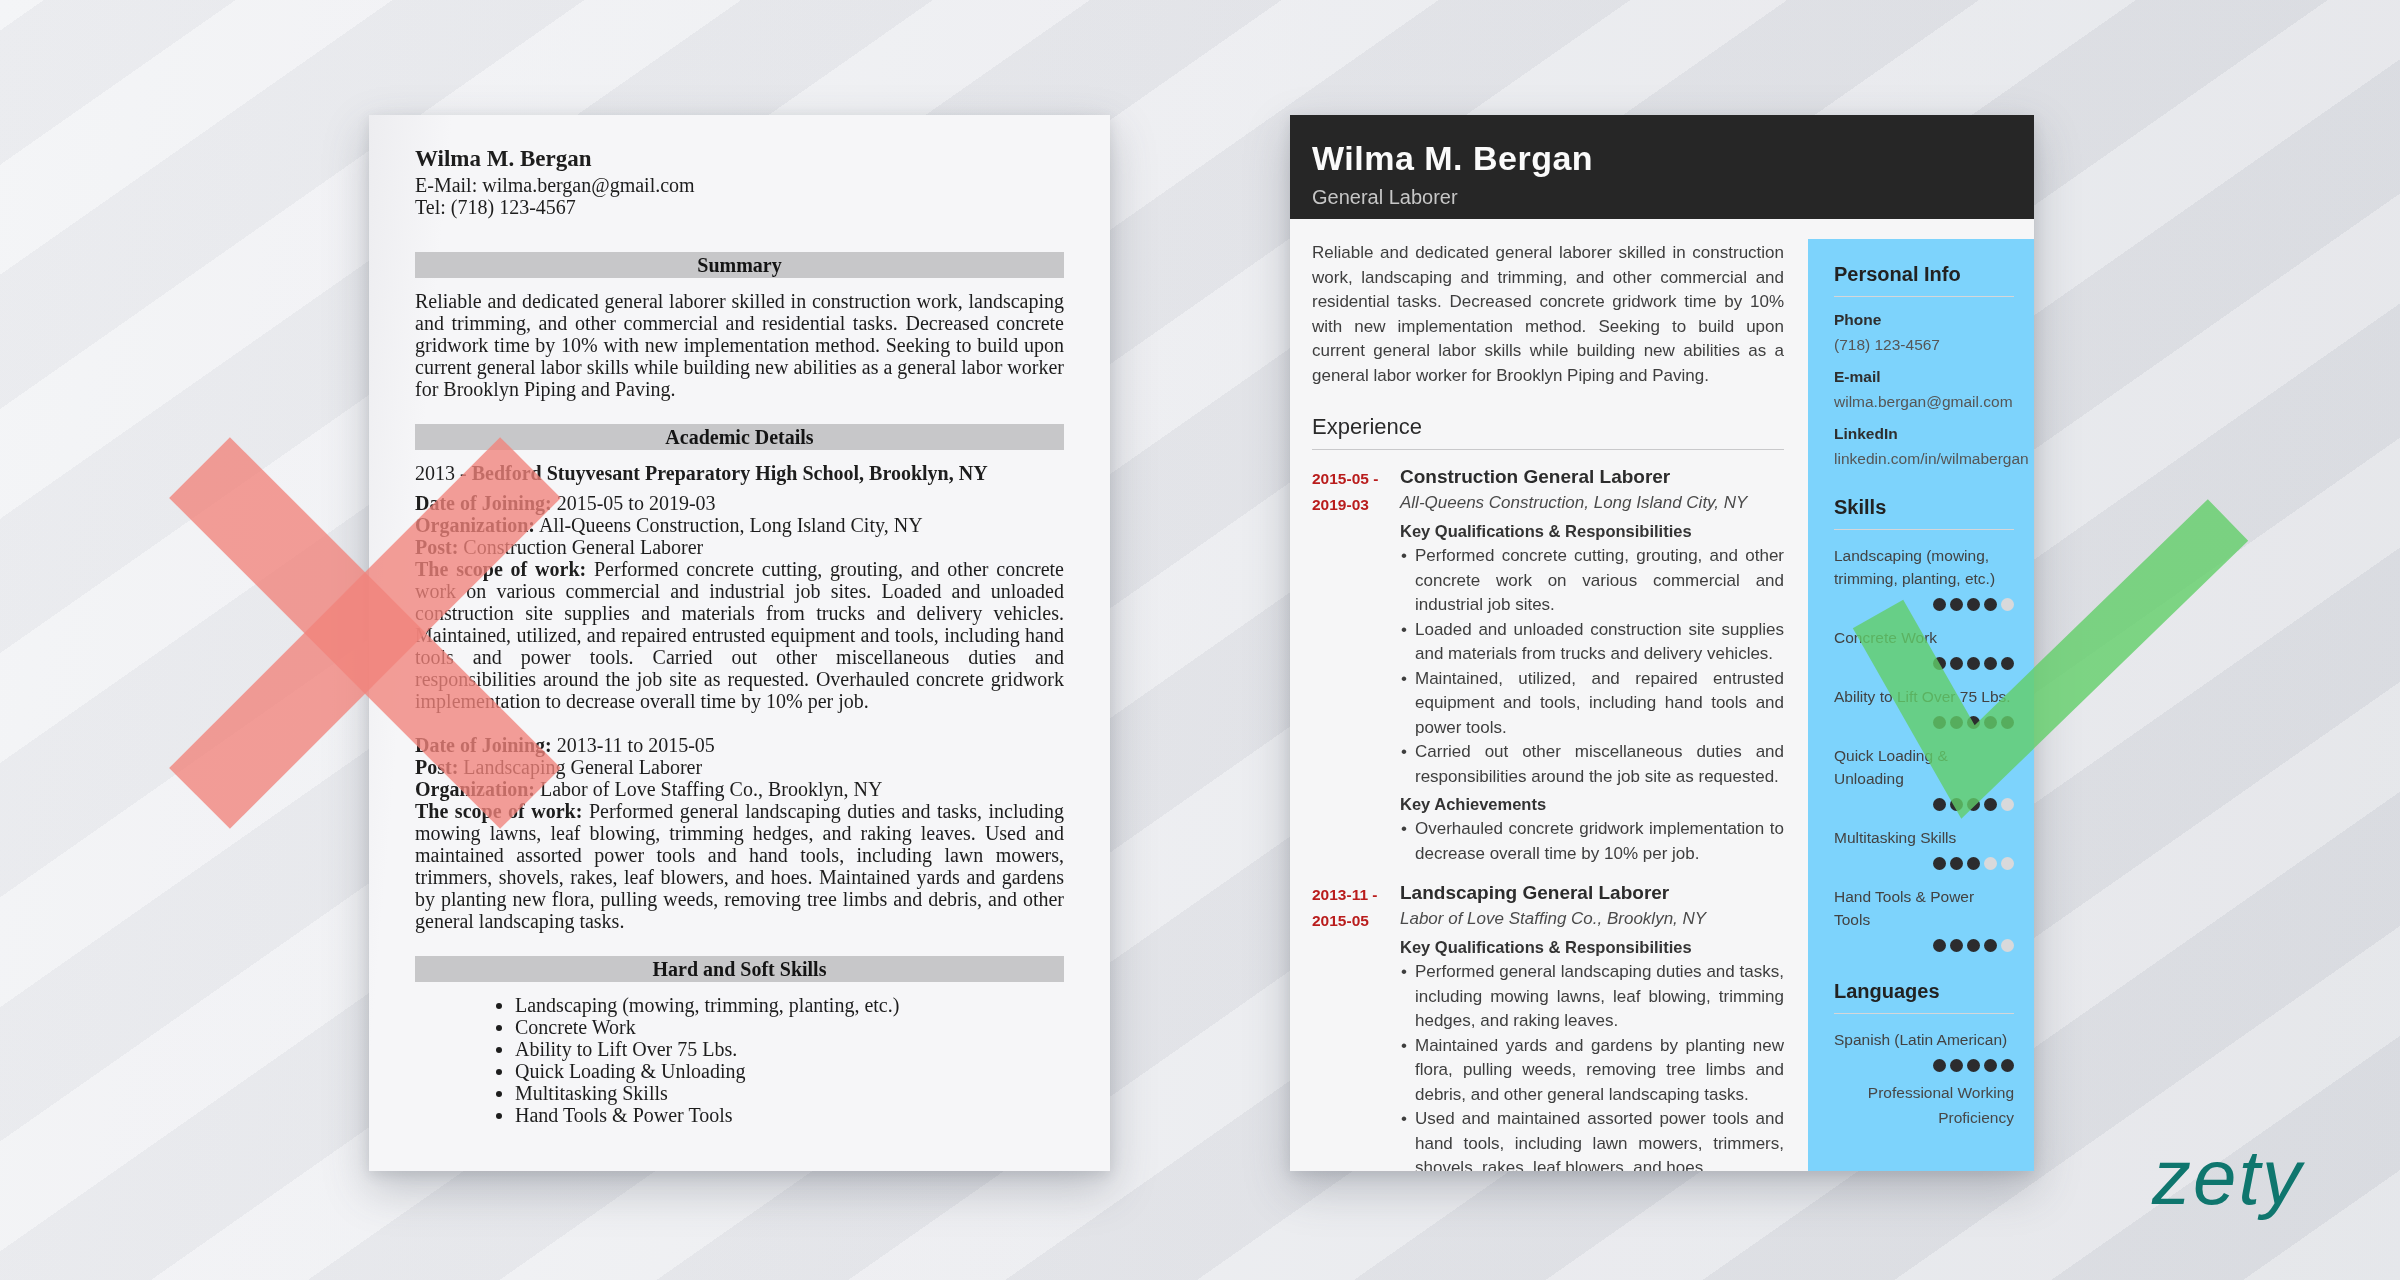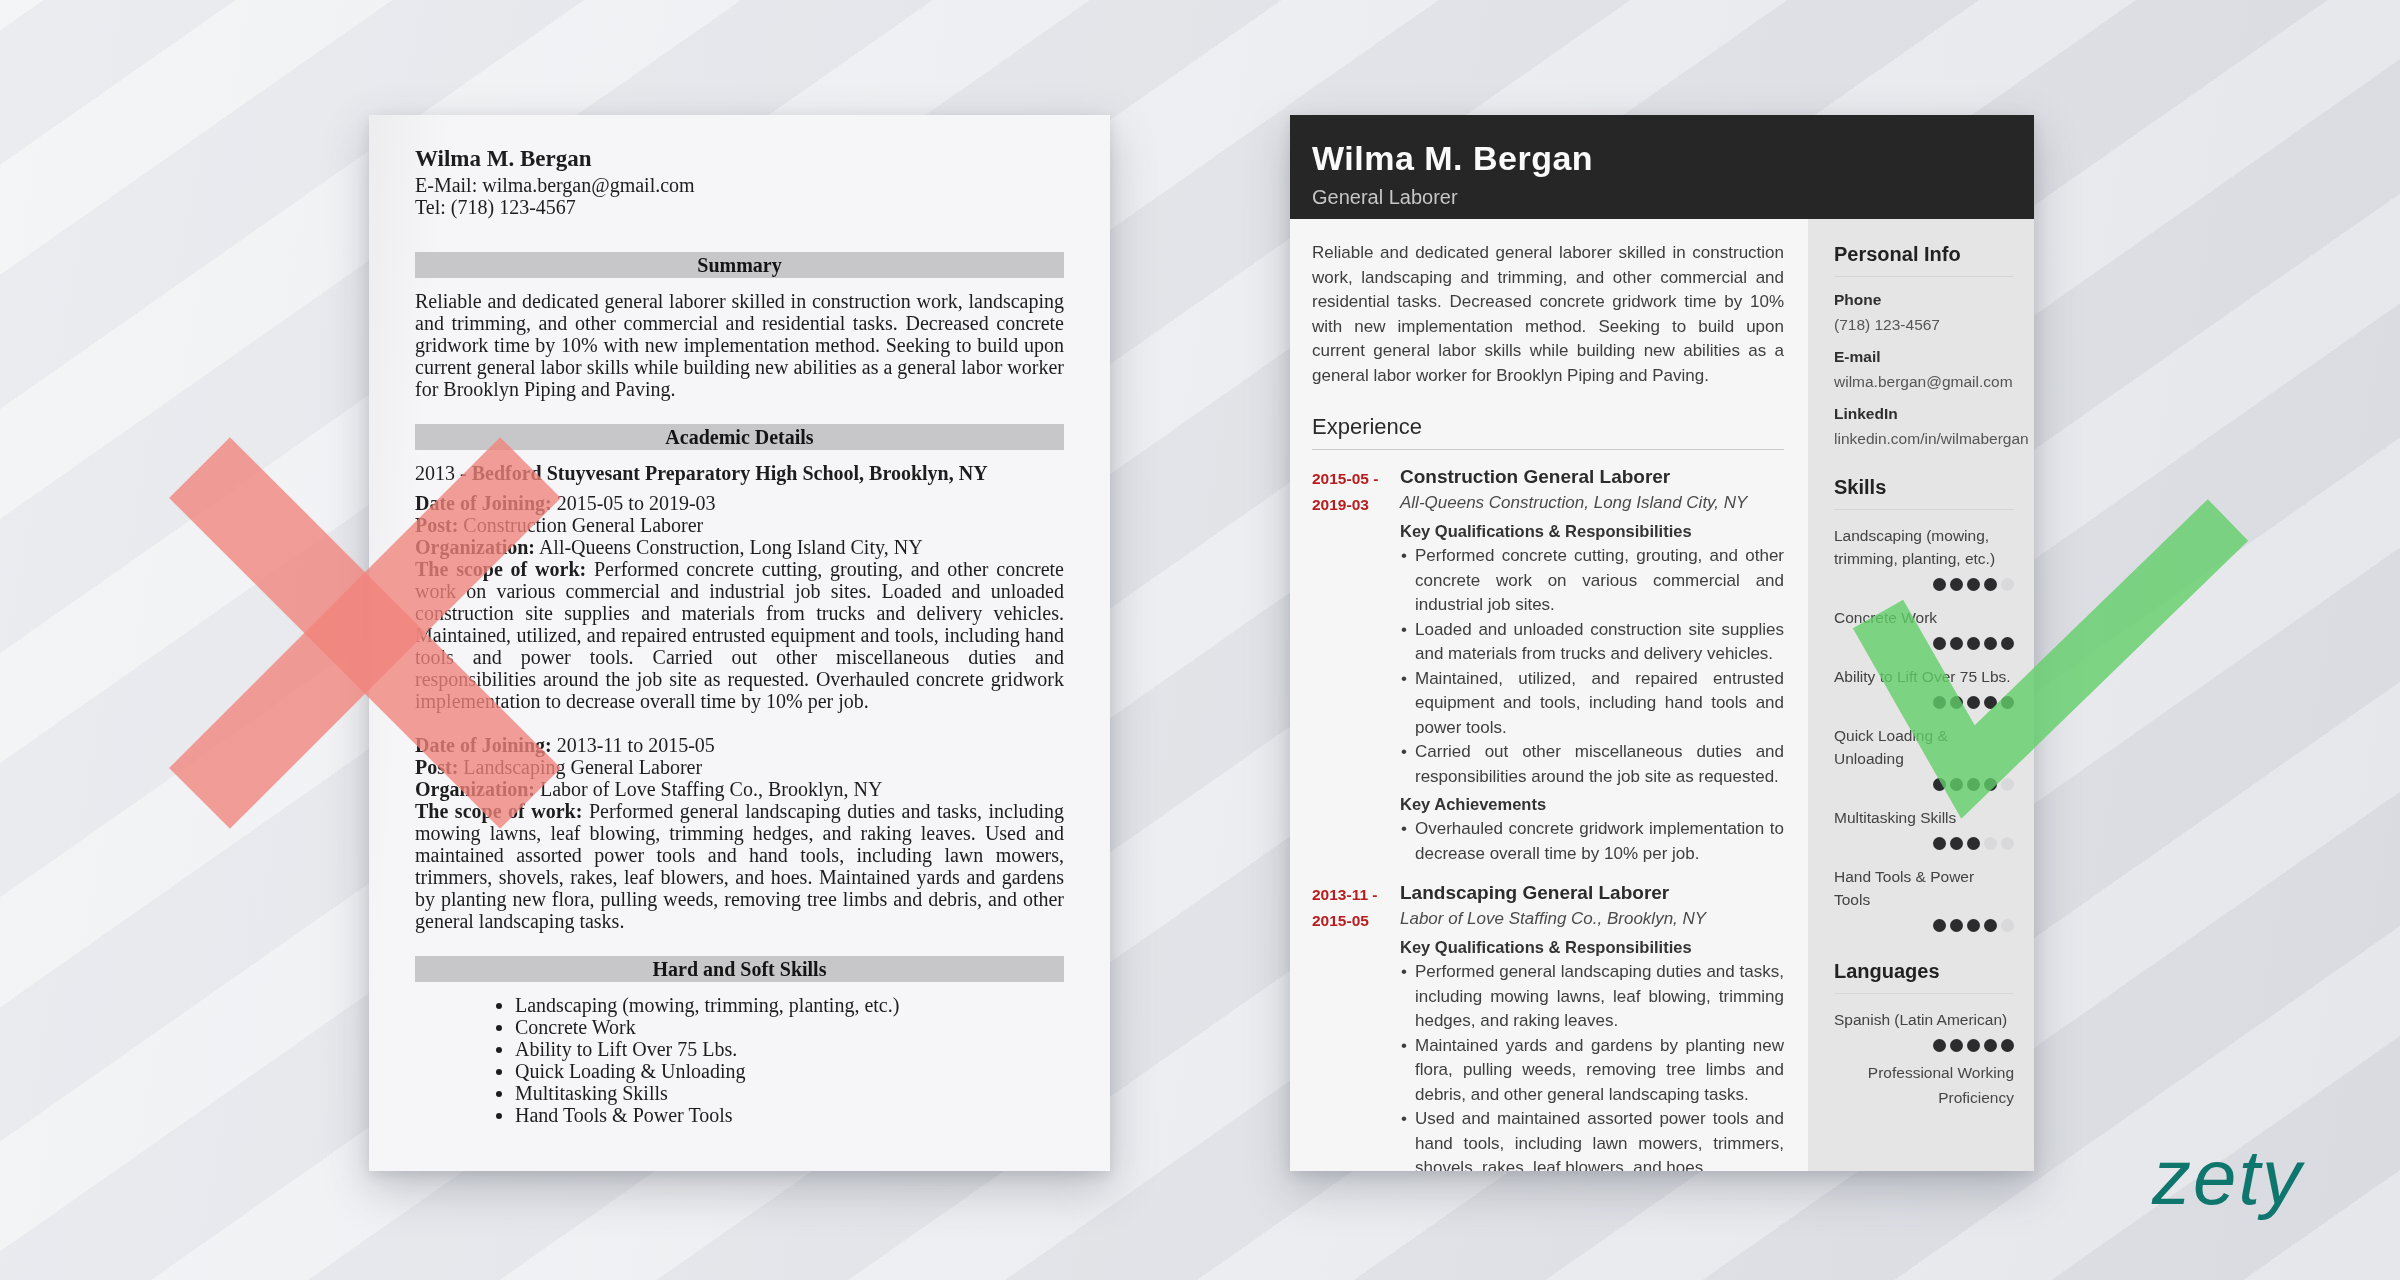--- a/index.html
+++ b/index.html
@@ -60,21 +60,21 @@
   .rp-jobtitle{ font-size:19px; font-weight:bold; color:#2c2c2c; line-height:26px; }
   .rp-company{ font-size:17px; font-style:italic; color:#4a4a4a; line-height:26px; }
   .rp-sub{ font-size:16.5px; font-weight:bold; color:#333; line-height:26px; margin-top:2px; }
   .rp-bullets{ list-style:none; }
   .rp-bullets li{
     font-size:17px; line-height:24.5px; text-align:justify;
     padding-left:15px; position:relative; color:#3e3e3e;
   }
   .rp-bullets li::before{ content:"•"; position:absolute; left:1px; top:0; }
   .rp-side{
-    width:226px; flex:none; background:#e5e5e5; padding:24px 20px 0 26px; color:#3c3c3c;
+    width:226px; flex:none; background:#7dd3fc; padding:24px 20px 0 26px; color:#3c3c3c;margin-top:20px;
   }
   .rp-side h3{
     font-size:20px; font-weight:bold; color:#222; border-bottom:1px solid #d6d6d8;
     padding-bottom:10px; margin-bottom:14px;
   }
   .rp-side h3.later{ margin-top:28px; }
   .side-label{ font-size:15.5px; font-weight:bold; color:#2e2e2e; margin-top:14px; }
   .side-value{ font-size:15.5px; color:#555; margin-top:7px; }
   .side-skill{ margin-bottom:15px; }
   .skill-name{ font-size:15.5px; line-height:23px; color:#424242; }
@@ -110,22 +110,22 @@
 
     <div class="lp-bar first">Summary</div>
     <p class="lp-para">Reliable and dedicated general laborer skilled in construction work, landscaping and trimming, and other commercial and residential tasks. Decreased concrete gridwork time by 10% with new implementation method. Seeking to build upon current general labor skills while building new abilities as a general labor worker for Brooklyn Piping and Paving.</p>
 
     <div class="lp-bar">Academic Details</div>
     <p class="lp-line"><span>2013 -</span> <b>Bedford Stuyvesant Preparatory High School, Brooklyn, NY</b></p>
 
 
     <div class="lp-job">
       <div><b>Date of Joining:</b> <span>2015-05 to 2019-03</span></div>
+      <div><b>Organization:</b> <span>All-Queens Construction, Long Island City, NY</span></div>
       <div><b>Post:</b> <span>Construction General Laborer</span></div>
-      <div><b>Organization:</b> <span>All-Queens Construction, Long Island City, NY</span></div>
       <p class="lp-para"><b>The scope of work:</b> <span>Performed concrete cutting, grouting, and other concrete work on various commercial and industrial job sites. Loaded and unloaded construction site supplies and materials from trucks and delivery vehicles. Maintained, utilized, and repaired entrusted equipment and tools, including hand tools and power tools. Carried out other miscellaneous duties and responsibilities around the job site as requested. Overhauled concrete gridwork implementation to decrease overall time by 10% per job.</span></p>
     </div>
 
     <div class="lp-job">
       <div><b>Date of Joining:</b> <span>2013-11 to 2015-05</span></div>
       <div><b>Post:</b> <span>Landscaping General Laborer</span></div>
       <div><b>Organization:</b> <span>Labor of Love Staffing Co., Brooklyn, NY</span></div>
       <p class="lp-para"><b>The scope of work:</b> <span>Performed general landscaping duties and tasks, including mowing lawns, leaf blowing, trimming hedges, and raking leaves. Used and maintained assorted power tools and hand tools, including lawn mowers, trimmers, shovels, rakes, leaf blowers, and hoes. Maintained yards and gardens by planting new flora, pulling weeds, removing tree limbs and debris, and other general landscaping tasks.</span></p>
     </div>
 

